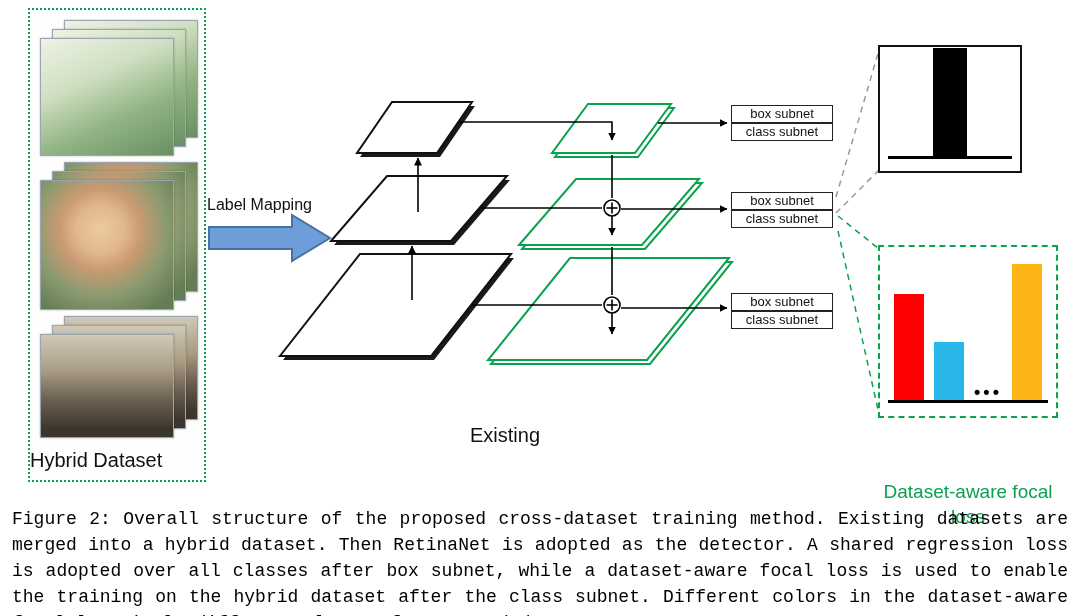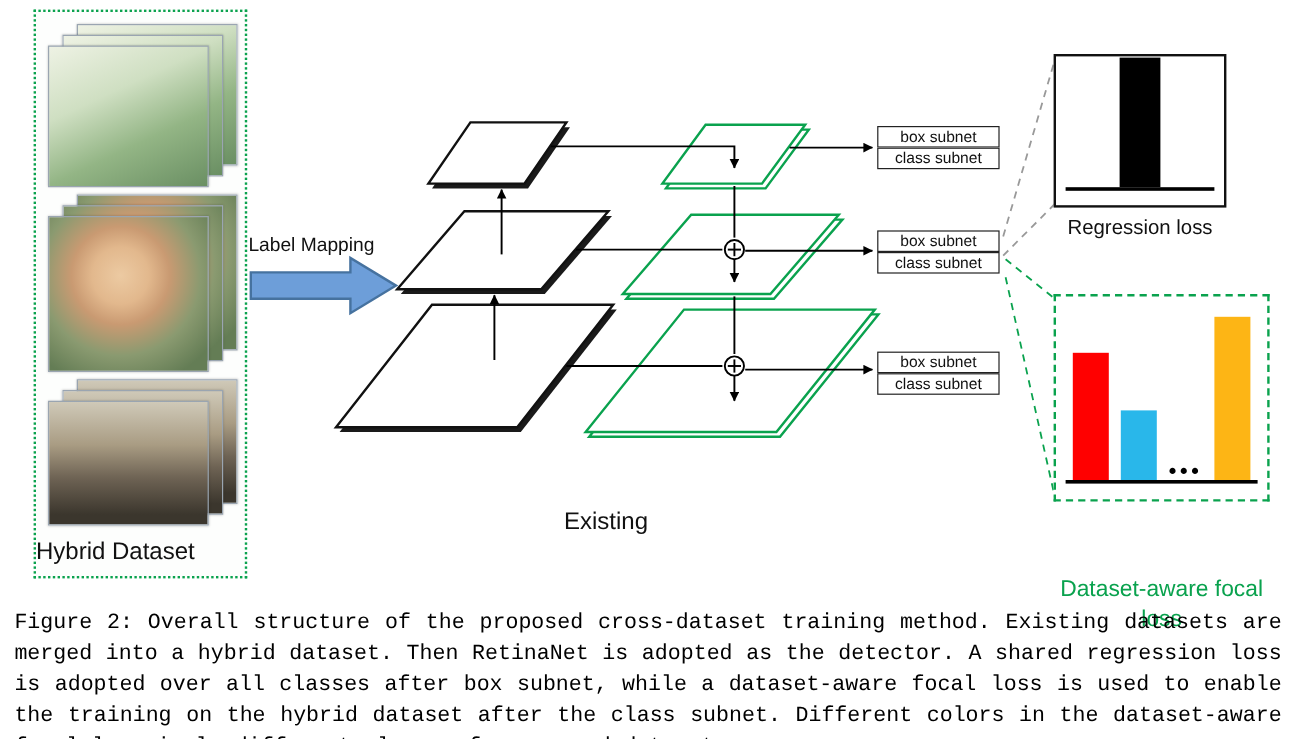--- a/index.html
+++ b/index.html
@@ -190,21 +190,20 @@
   <div class="subnet" style="left:731px;top:210px">class subnet</div>
   <div class="subnet" style="left:731px;top:293px">box subnet</div>
   <div class="subnet" style="left:731px;top:311px">class subnet</div>
 
   <div class="regbox">
     <div class="regbars">
         <div class="vbar" style="background: rgb(0, 0, 0); height: 108px; width: 34px;"></div>
       </div>
     <div class="axis"></div>
   </div>
-  <div class="reglabel">Regression loss</div>
 
   <div class="focalbox">
     <div class="focalbars">
         <div class="vbar" style="background: rgb(255, 0, 0); height: 106px; width: 30px;"></div>
         <div class="vbar" style="background: rgb(41, 183, 234); height: 58px; width: 30px;"></div>
         <div class="dots">•••</div>
         <div class="vbar" style="background: rgb(253, 181, 21); height: 136px; width: 30px;"></div>
       </div>
     <div class="axis axisf"></div>
   </div>

